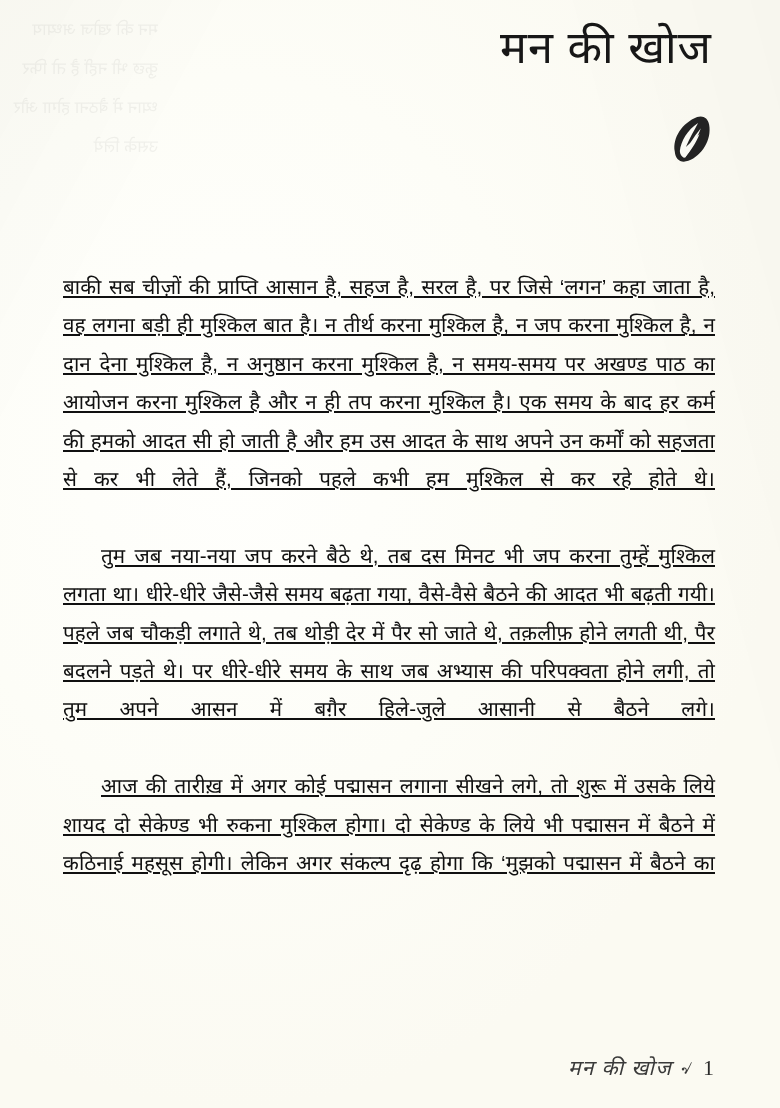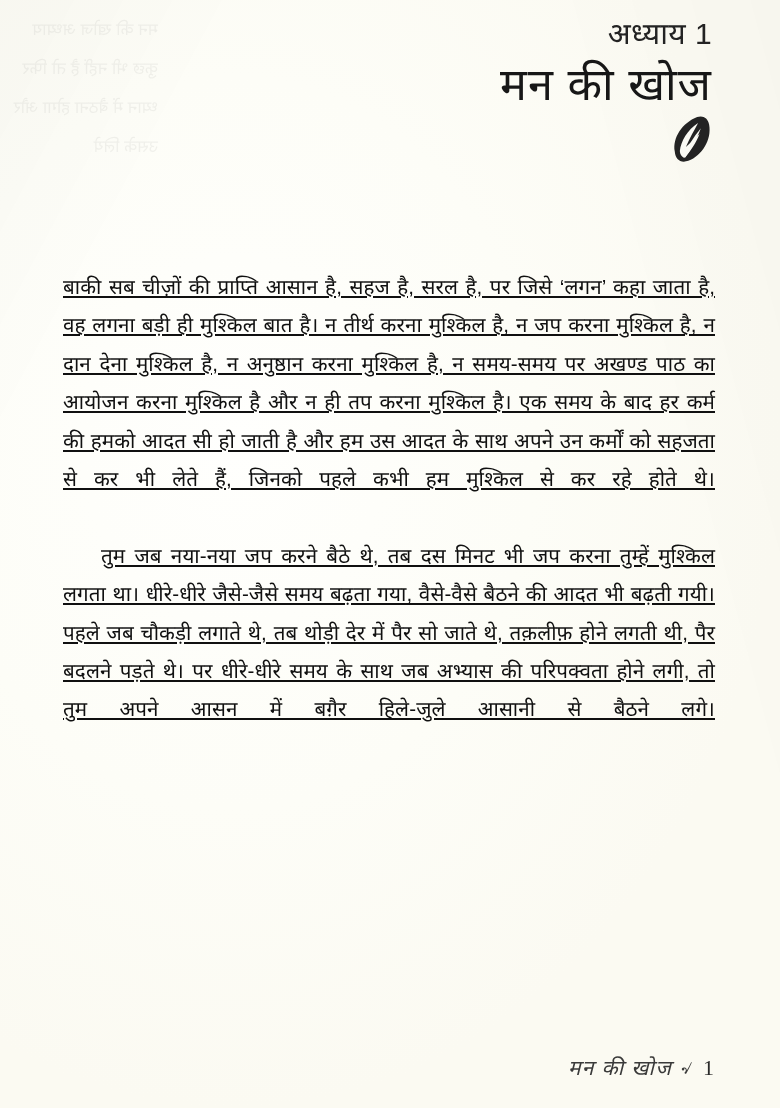--- a/index.html
+++ b/index.html
@@ -151,38 +151,38 @@
   }
 </style>
 </head>
 <body>
 
 <div class="page">
 
   <div class="bleed">मन की खोज अध्याय कुछ भी नहीं है तो फिर ध्यान में बैठना होगा और उसके लिये</div>
 
   <div class="chapter-head">
-    <div class="chapter-number">अध्याय 1</div>
     <div class="chapter-title">मन की खोज</div>
   </div>
 
   <div class="leaf-ornament">
     <svg viewBox="0 0 54 56" width="54" height="56" aria-hidden="true">
       <g transform="rotate(-18 27 28)">
         <path d="M8 34 C10 20, 24 9, 40 8 C46 8, 50 12, 49 19 C47 34, 33 46, 18 47 C10 47, 6 42, 8 34 Z" fill="#232323"></path>
         <path d="M13 35 C17 26, 27 17, 39 14 C33 20, 26 26, 20 33 C25 31, 31 28, 37 25
                  C31 32, 23 39, 15 43 C13 41, 12 38, 13 35 Z" fill="#fcfcf6"></path>
         <path d="M16 41 C22 33, 30 26, 40 20 C32 30, 24 37, 16 43 Z" fill="#fcfcf6"></path>
       </g>
     </svg>
   </div>
 
   <div class="body-text">
     <p>बाकी सब चीज़ों की प्राप्ति आसान है, सहज है, सरल है, पर जिसे ‘लगन’ कहा जाता है, वह लगना बड़ी ही मुश्किल बात है। न तीर्थ करना मुश्किल है, न जप करना मुश्किल है, न दान देना मुश्किल है, न अनुष्ठान करना मुश्किल है, न समय-समय पर अखण्ड पाठ का आयोजन करना मुश्किल है और न ही तप करना मुश्किल है। एक समय के बाद हर कर्म की हमको आदत सी हो जाती है और हम उस आदत के साथ अपने उन कर्मों को सहजता से कर भी लेते हैं, जिनको पहले कभी हम मुश्किल से कर रहे होते थे।</p>
     <p class="indent">तुम जब नया-नया जप करने बैठे थे, तब दस मिनट भी जप करना तुम्हें मुश्किल लगता था। धीरे-धीरे जैसे-जैसे समय बढ़ता गया, वैसे-वैसे बैठने की आदत भी बढ़ती गयी। पहले जब चौकड़ी लगाते थे, तब थोड़ी देर में पैर सो जाते थे, तक़लीफ़ होने लगती थी, पैर बदलने पड़ते थे। पर धीरे-धीरे समय के साथ जब अभ्यास की परिपक्वता होने लगी, तो तुम अपने आसन में बग़ैर हिले-जुले आसानी से बैठने लगे।</p>
+    <p class="indent">आज की तारीख़ में अगर कोई पद्मासन लगाना सीखने लगे, तो शुरू में उसके लिये शायद दो सेकेण्ड भी रुकना मुश्किल होगा। दो सेकेण्ड के लिये भी पद्मासन में बैठने में कठिनाई महसूस होगी। लेकिन अगर संकल्प दृढ़ होगा कि ‘मुझको पद्मासन में बैठने का</p>
   </div>
 
   <div class="footer">
     <span>मन की खोज</span>
     <span class="footer-ornament">৵</span>
     <span class="footer-page">1</span>
   </div>
 
   <div class="paper-grain"></div>
 </div>

